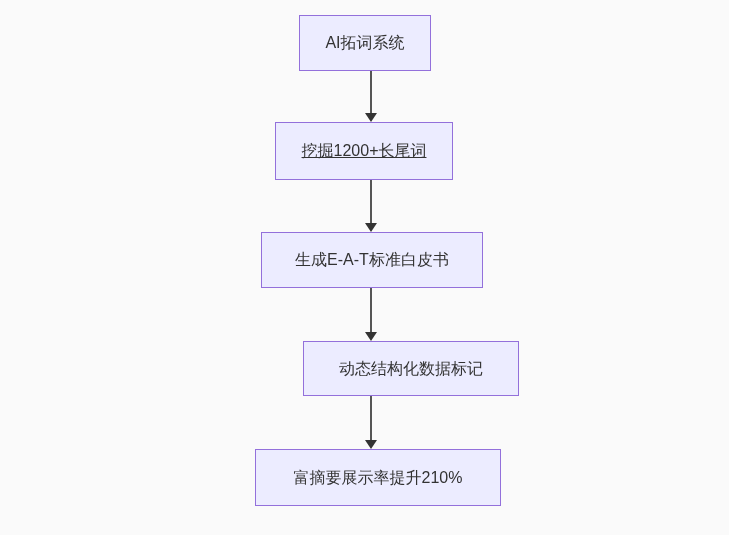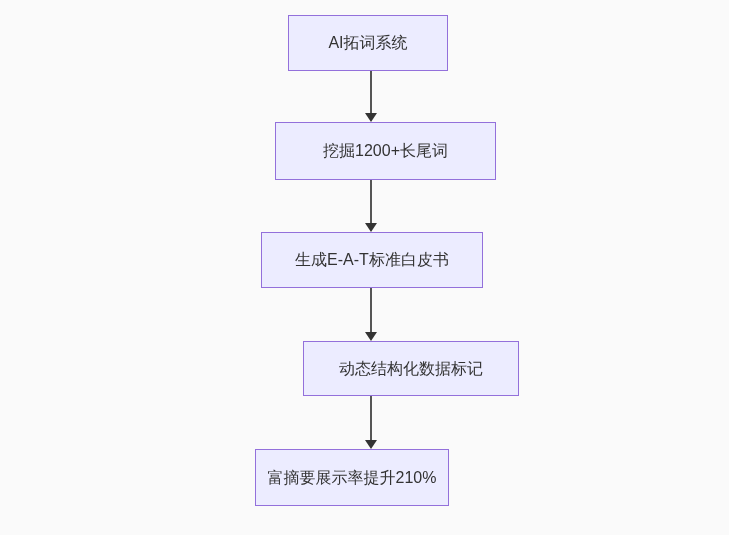--- a/index.html
+++ b/index.html
@@ -22,25 +22,25 @@
     border: 1px solid #9370db;
     color: #333333;
     font-size: 16px;
     line-height: 1;
     display: flex;
     align-items: center;
     justify-content: center;
     text-align: center;
     white-space: nowrap;
   }
-  .node-1 { left: 288px; top: 15px;  width: 160px; height: 56px; }
-  .node-2 { left: 275px; top: 122px; width: 221px; height: 58px; }
+  .node-1 { left: 299px; top: 15px;  width: 132px; height: 56px; }
+  .node-2 { left: 275px; top: 122px; width: 178px; height: 58px; text-decoration: underline; }
   .node-3 { left: 261px; top: 232px; width: 222px; height: 56px; }
   .node-4 { left: 264px; top: 341px; width: 216px; height: 55px; margin-left: 39px; }
-  .node-5 { left: 255px; top: 449px; width: 194px; height: 57px; }
+  .node-5 { left: 255px; top: 449px; width: 246px; height: 57px; }
   .edge {
     position: absolute;
     left: 365px;
     width: 12px;
   }
   .edge-1 { top: 71px;  height: 51px; }
   .edge-2 { top: 180px; height: 52px; }
   .edge-3 { top: 288px; height: 53px; }
   .edge-4 { top: 396px; height: 53px; }
   .edge-line {

